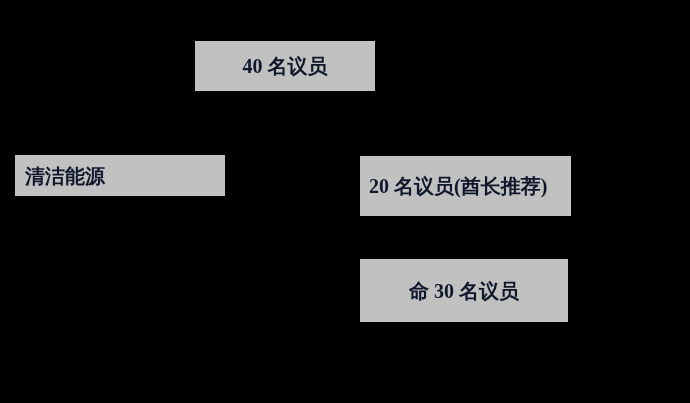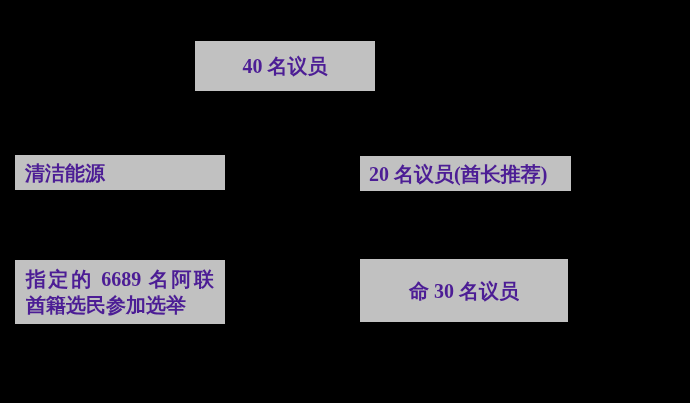--- a/index.html
+++ b/index.html
@@ -13,40 +13,40 @@
     position: relative;
     overflow: hidden;
   }
   .stage {
     position: absolute;
     inset: 0;
   }
   .box {
     position: absolute;
     background: #c1c1c1;
-    color: #4c1d95;
+    color: #0f172a;
     font-family: "Liberation Serif", "DejaVu Serif", serif;
     font-weight: 700;
     font-size: 20px;
     line-height: 26px;
     display: flex;
     flex-direction: column;
     justify-content: center;
     box-sizing: border-box;
   }
   #box-total {
     left: 195px; top: 41px; width: 180px; height: 50px;
     text-align: center;
   }
   #box-clean {
-    left: 15px; top: 155px; width: 210px; height: 35px;
+    left: 15px; top: 155px; width: 210px; height: 41px;
     padding-left: 10px; text-align: left;
   }
   #box-appointed {
-    left: 360px; top: 156px; width: 211px; height: 35px;
+    left: 360px; top: 156px; width: 211px; height: 60px;
     padding-left: 9px; text-align: left;
   }
   #box-voters {
     left: 15px; top: 260px; width: 210px; height: 64px;
     padding: 0 11px; text-align: left;
   }
   #box-decree {
     left: 360px; top: 259px; width: 208px; height: 63px;
     text-align: center;
   }
@@ -68,22 +68,18 @@
   </div>
 
   <div class="box" id="box-clean">
     <span class="line">清洁能源</span>
   </div>
 
   <div class="box" id="box-appointed">
     <span class="line">20 名议员(酋长推荐)</span>
   </div>
 
-  <div class="box" id="box-voters">
-    <span class="line line-justify">指定的 6689 名阿联</span>
-    <span class="line">酋籍选民参加选举</span>
-  </div>
 
   <div class="box" id="box-decree">
     <span class="line">命 30 名议员</span>
   </div>
 
 </div>
 
 </body></html>

